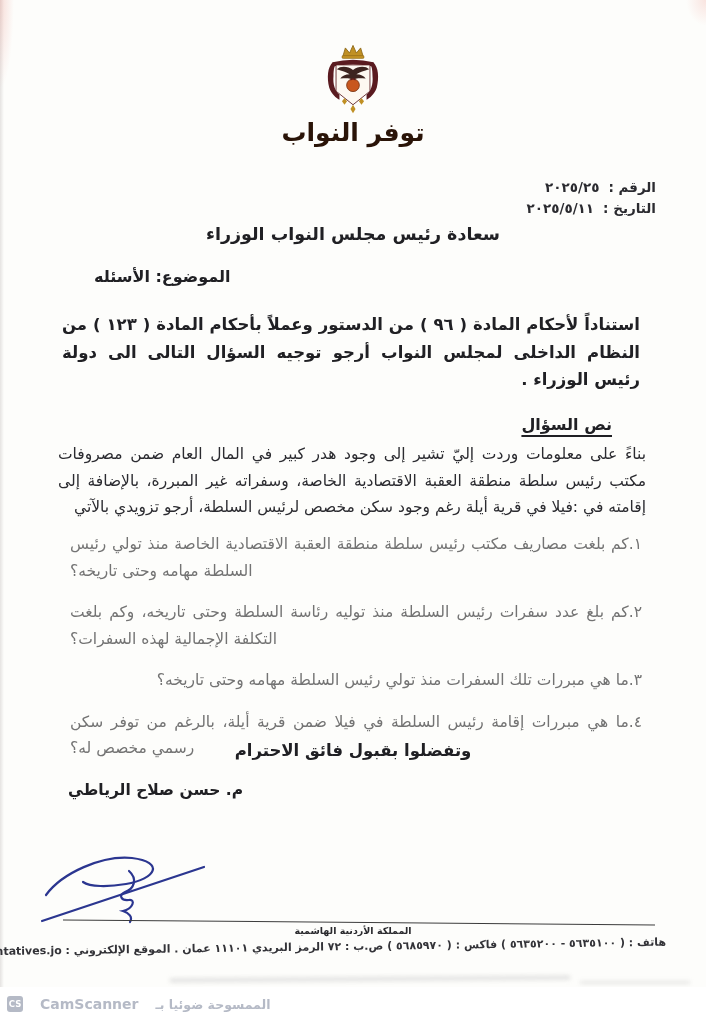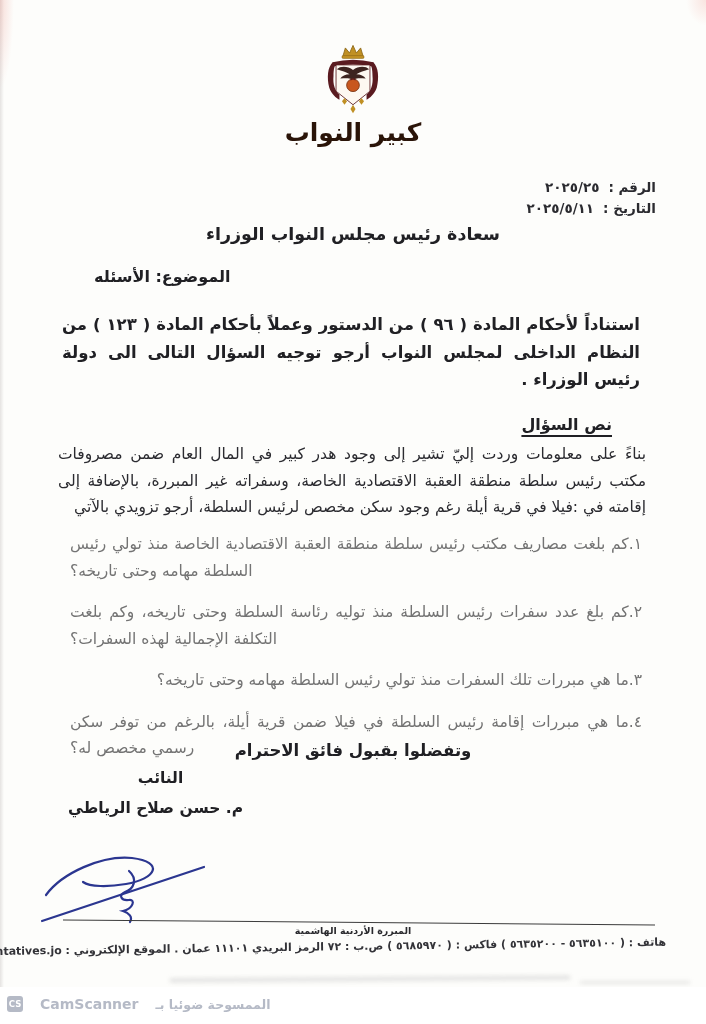--- a/index.html
+++ b/index.html
@@ -105,21 +105,21 @@
       <path d="M50,33 C44,28 35,28 31,32 C37,34 42,35 46,38 C41,38 37,40 35,43 C40,43 45,42 48,44 L50,47 L52,44 C55,42 60,43 65,43 C63,40 59,38 54,38 C58,35 63,34 69,32 C65,28 56,28 50,33 Z" fill="#3d2420"></path>
 
       <circle cx="50" cy="51" r="7.5" fill="#c8571e" stroke="#7a3413" stroke-width="1"></circle>
       <path d="M47,45 Q50,42 53,45" fill="none" stroke="#5a1b20" stroke-width="1.4"></path>
 
       <path d="M50,74 L53,79 L50,84 L47,79 Z" fill="#c09024"></path>
       <path d="M40,66 L43,70 L40,74 L37,70 Z" fill="#c09024"></path>
       <path d="M60,66 L63,70 L60,74 L57,70 Z" fill="#c09024"></path>
     </svg>
   </div>
-  <div class="org-calligraphy">كبير النواب</div>
+  <div class="org-calligraphy">توفر النواب</div>
 
   <div class="ref-block">
     <div class="ref-row">
       <span>الرقم :</span>
       <span class="val">٢٠٢٥/٢٥</span>
     </div>
     <div class="ref-row">
       <span>التاريخ :</span>
       <span class="val">٢٠٢٥/٥/١١</span>
     </div>
@@ -138,36 +138,35 @@
   <div class="q-list">
     <div class="q-item">١.كم بلغت مصاريف مكتب رئيس سلطة منطقة العقبة الاقتصادية الخاصة منذ تولي رئيس السلطة مهامه وحتى تاريخه؟</div>
     <div class="q-item">٢.كم بلغ عدد سفرات رئيس السلطة منذ توليه رئاسة السلطة وحتى تاريخه، وكم بلغت التكلفة الإجمالية لهذه السفرات؟</div>
     <div class="q-item single-line">٣.ما هي مبررات تلك السفرات منذ تولي رئيس السلطة مهامه وحتى تاريخه؟</div>
     <div class="q-item">٤.ما هي مبررات إقامة رئيس السلطة في فيلا ضمن قرية أيلة، بالرغم من توفر سكن رسمي مخصص له؟</div>
   </div>
 
   <div class="closing">وتفضلوا بقبول فائق الاحترام</div>
 
   <div class="signer">
-    <div class="title">النائب</div>
     <div class="name">م. حسن صلاح الرياطي</div>
   </div>
 
   <div class="signature">
     <svg width="280" height="90" viewBox="0 0 280 90">
       <g fill="none" stroke="#2b3690" stroke-width="2.2" stroke-linecap="round">
         <path d="M10,78 L172,24" stroke="#2b3690"></path>
         <path d="M14,52 C30,30 70,12 100,15 C133,19 124,36 94,41 C76,44 58,44 51,39" stroke="#2b3690"></path>
         <path d="M97,28 C106,36 102,46 93,49 C86,52 89,58 97,57 C104,56 101,66 91,68 C97,70 101,74 98,79" stroke="#2b3690"></path>
       </g>
     </svg>
   </div>
 
   <div class="footer-line"></div>
-  <div class="kingdom">المبررة الأردنية الهاشمية</div>
+  <div class="kingdom">المملكة الأردنية الهاشمية</div>
   <div class="contact">هاتف : ( ٥٦٣٥١٠٠ - ٥٦٣٥٢٠٠ ) فاكس : ( ٥٦٨٥٩٧٠ ) ص.ب : ٧٢ الرمز البريدي ١١١٠١ عمان . الموقع الإلكتروني : www.representatives.jo</div>
 
   <div class="scan-smudge-bottom"></div>
   <div class="scan-smudge-bottom2"></div>
 
   <div class="cs-strip">
     <div class="cs-watermark">
       <span class="cs-badge" style="background: rgb(181, 186, 198);">CS</span>
       <span class="cs-brand" style="color: rgb(181, 186, 198);">CamScanner</span>
       <span class="cs-arabic" style="color: rgb(181, 186, 198);">الممسوحة ضوئيا بـ</span>

